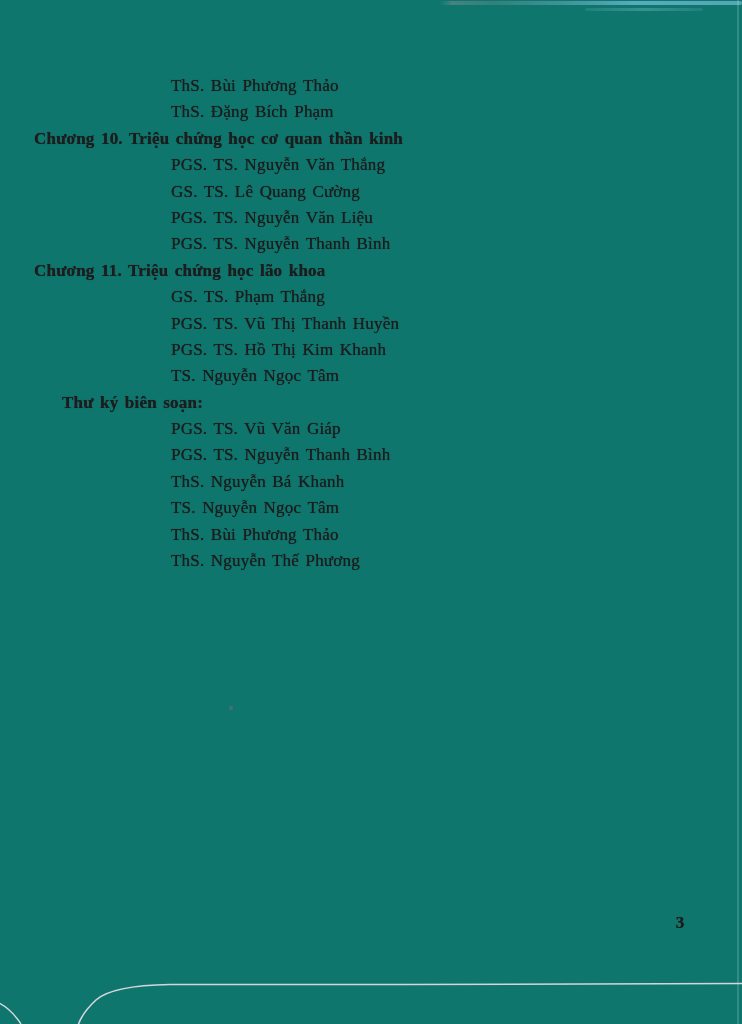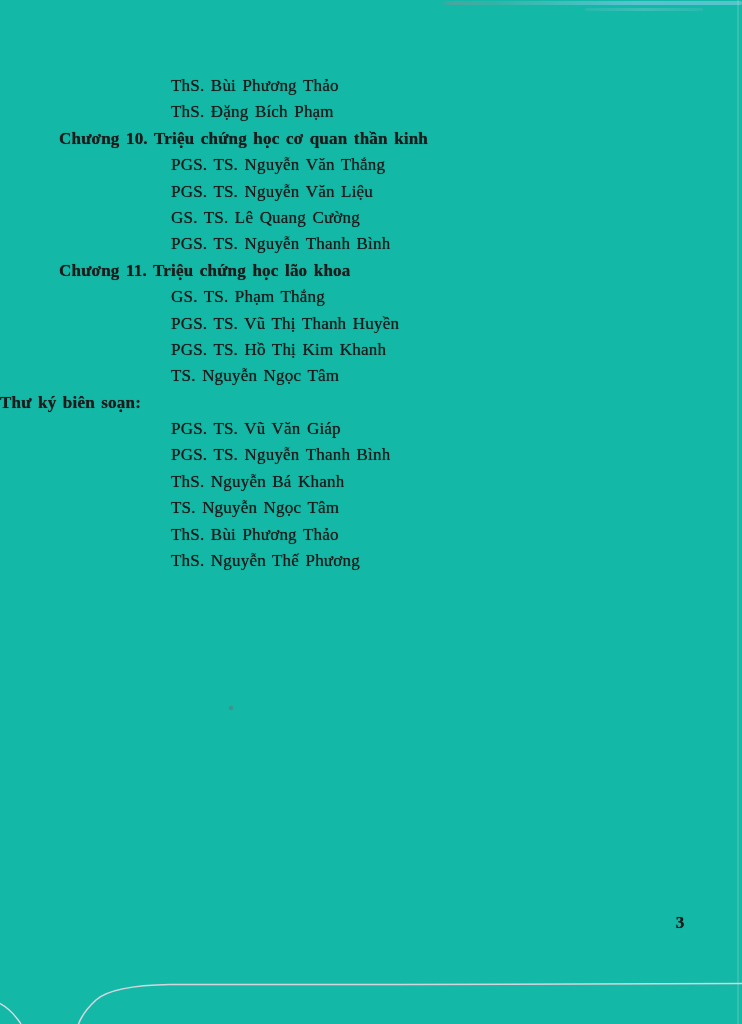--- a/index.html
+++ b/index.html
@@ -6,43 +6,43 @@
     margin: 0;
     padding: 0;
     background: #e9e9e9;
     font-family: "Liberation Serif", serif;
   }
   .page {
     position: relative;
     width: 742px;
     height: 1024px;
     margin: 0 auto;
-    background: #14b8a6;
+    background: #0f766e;
     overflow: hidden;
   }
   
   .content {
     position: absolute;
     left: 0;
     top: 73px;
     width: 742px;
     color: #1c1c1c;
     font-size: 17px;
     letter-spacing: 0.2px;
     word-spacing: 2px;
     text-shadow: 0 0 0.7px rgba(25,25,25,0.85);
   }
   .line {
     height: 26.4px;
     line-height: 26.4px;
     white-space: nowrap;
   }
   .line.name    { padding-left: 171px; }
-  .line.chapter { padding-left: 59px; font-weight: bold; }
-  .line.section { font-weight: bold; }
+  .line.chapter { padding-left: 34px; font-weight: bold; }
+  .line.section { padding-left: 62px; font-weight: bold; }
   
   .page-number {
     position: absolute;
     left: 668px;
     top: 913px;
     width: 24px;
     text-align: center;
     font-size: 17px;
     font-weight: bold;
     color: #1c1c1c;
@@ -108,22 +108,22 @@
 
   <div class="scan-strip-top"></div>
   <div class="scan-strip-top2"></div>
   <div class="scan-edge-right"></div>
 
   <div class="content" id="document-lines">
       <div class="line name">ThS. Bùi Phương Thảo</div>
       <div class="line name">ThS. Đặng Bích Phạm</div>
       <div class="line chapter">Chương 10. Triệu chứng học cơ quan thần kinh</div>
       <div class="line name">PGS. TS. Nguyễn Văn Thắng</div>
+      <div class="line name">GS. TS. Lê Quang Cường</div>
       <div class="line name">PGS. TS. Nguyễn Văn Liệu</div>
-      <div class="line name">GS. TS. Lê Quang Cường</div>
       <div class="line name">PGS. TS. Nguyễn Thanh Bình</div>
       <div class="line chapter">Chương 11. Triệu chứng học lão khoa</div>
       <div class="line name">GS. TS. Phạm Thắng</div>
       <div class="line name">PGS. TS. Vũ Thị Thanh Huyền</div>
       <div class="line name">PGS. TS. Hồ Thị Kim Khanh</div>
       <div class="line name">TS. Nguyễn Ngọc Tâm</div>
       <div class="line section">Thư ký biên soạn:</div>
       <div class="line name">PGS. TS. Vũ Văn Giáp</div>
       <div class="line name">PGS. TS. Nguyễn Thanh Bình</div>
       <div class="line name">ThS. Nguyễn Bá Khanh</div>

